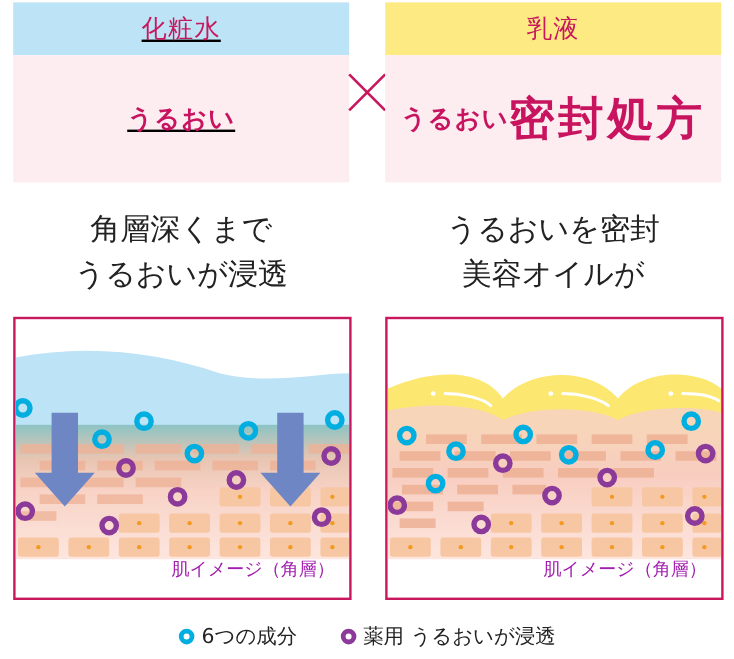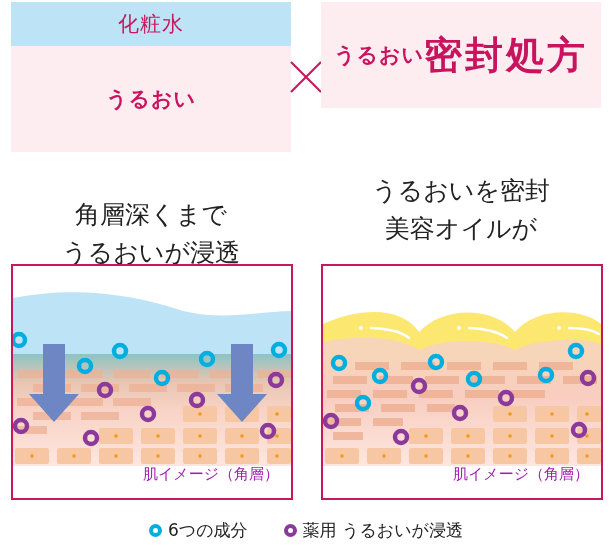--- a/index.html
+++ b/index.html
@@ -1,28 +1,28 @@
 <!DOCTYPE html>
 <html><head>
 <meta charset="utf-8">
 <style>
   html,body{margin:0;padding:0;background:#ffffff;}
   body{width:612px;height:549px;position:relative;overflow:hidden;font-family:"DejaVu Sans","Liberation Sans",sans-serif;}
   .panel{position:absolute;top:2px;}
-  .panel.left{left:11px;width:280px;}
+  .panel.left{left:11px;width:280px;text-decoration:underline;}
   .panel.right{left:321px;width:280px;}
   .label-bar{height:44px;display:flex;align-items:center;justify-content:center;font-size:21px;color:#c8175d;letter-spacing:1px;}
   .label-bar.blue{background:#bde3f6;}
   .label-bar.yellow{background:#fdea82;}
   .claim{height:106px;background:#fdedf0;display:flex;flex-direction:row;align-items:center;justify-content:center;color:#c8135f;}
   .claim .sub{font-size:21px;font-weight:bold;letter-spacing:1px;line-height:26px;}
   .claim .main{font-size:38px;font-weight:bold;letter-spacing:3px;line-height:50px;}
   .times{position:absolute;left:289px;top:60px;width:34px;height:34px;}
   .desc{position:absolute;top:172px;width:290px;text-align:center;font-size:25px;color:#222;line-height:38px;}
-  .desc.left{left:6px;margin-top:24px;}
+  .desc.left{left:6px;}
   .desc.right{left:316px;}
   .box{position:absolute;top:264px;width:278px;height:232px;border:2px solid #c8175d;box-sizing:content-box;background:#fff;overflow:hidden;}
   .box.left{left:11px;}
   .box.right{left:321px;}
   .box svg{position:absolute;left:0;top:0;}
   .box .caption{position:absolute;right:12px;bottom:14px;font-size:15px;color:#a21caf;}
   .legend{position:absolute;top:519px;left:0;width:612px;display:flex;justify-content:center;align-items:flex-start;font-size:17px;color:#222;}
   .legend .item{display:flex;align-items:center;margin:0 18px;}
   .legend .dot{width:13px;height:13px;border-radius:50%;box-sizing:border-box;border:4px solid #00aee0;margin-right:6px;}
   .legend .dot.purple{border-color:#8c3a9a;}
@@ -36,20 +36,21 @@
     <div class="sub">うるおい</div>
   </div>
 </div>
 
 <svg class="times" viewBox="0 0 34 34">
   <line x1="2" y1="2" x2="32" y2="32" stroke="#c8175d" stroke-width="2.2"></line>
   <line x1="32" y1="2" x2="2" y2="32" stroke="#c8175d" stroke-width="2.2"></line>
 </svg>
 
 <div class="panel right">
+  <div class="label-bar yellow">乳液</div>
   <div class="claim">
     <div class="sub">うるおい</div>
     <div class="main">密封処方</div>
   </div>
 </div>
 
 <div class="desc left">
   <div>角層深くまで</div>
   <div>うるおいが浸透</div>
 </div>

